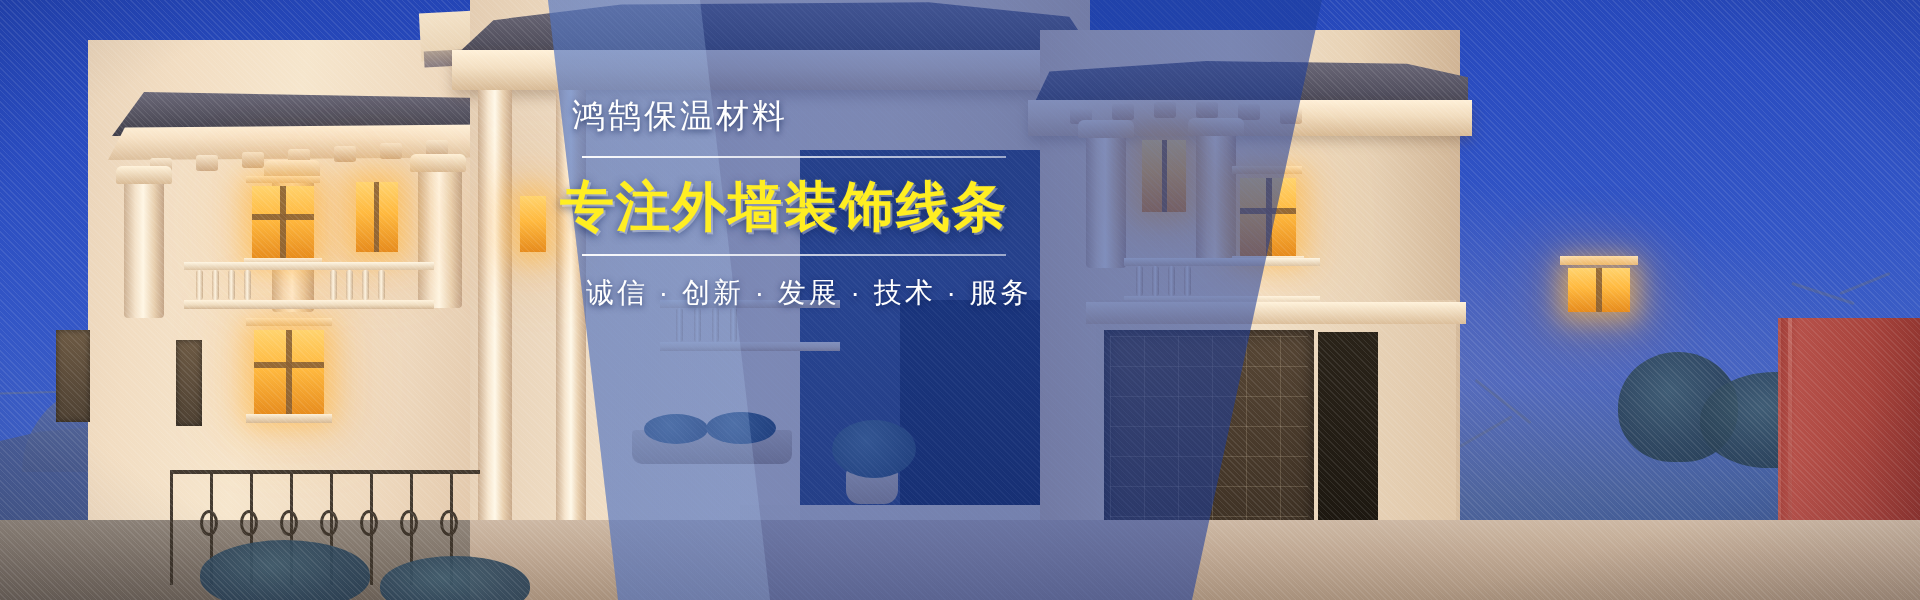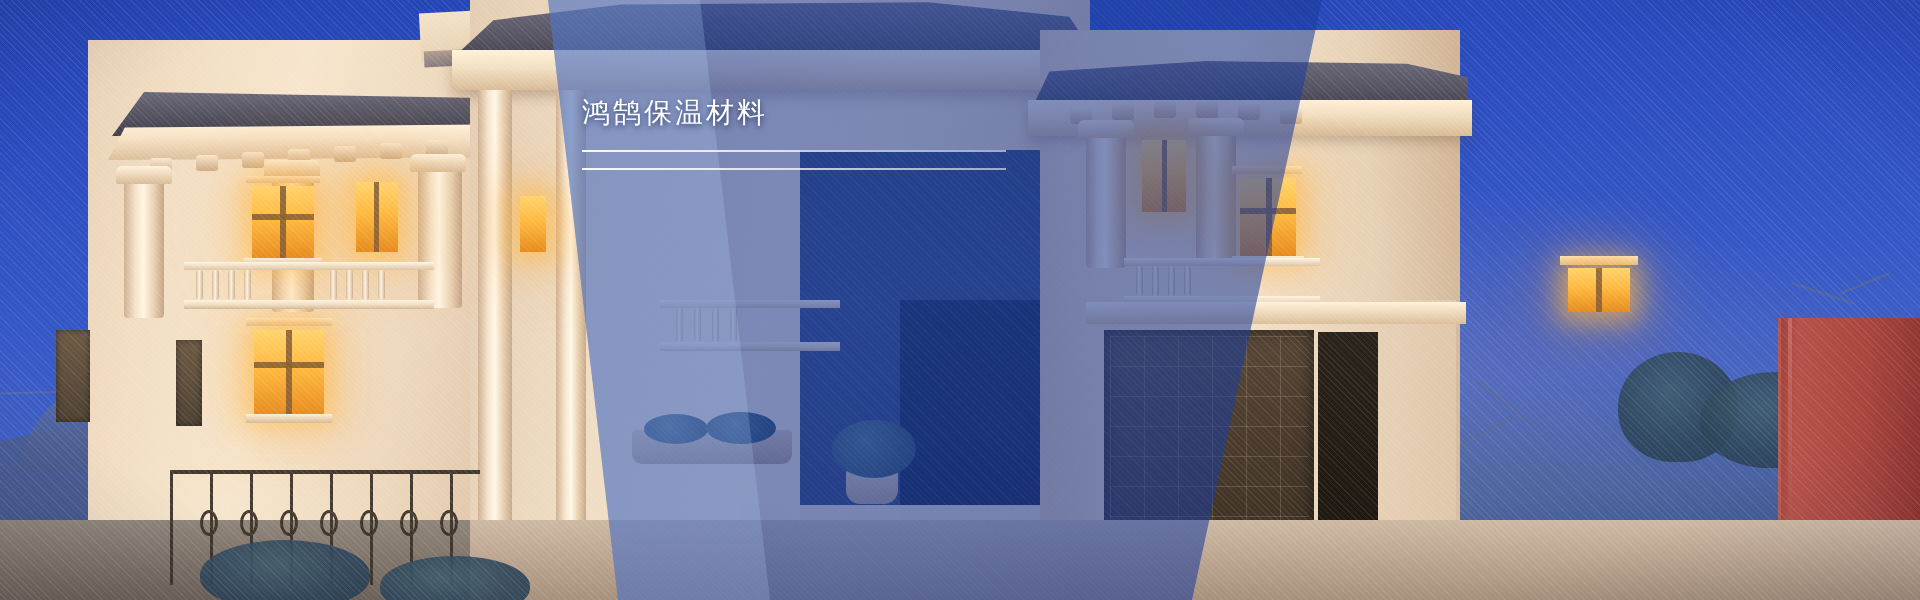--- a/index.html
+++ b/index.html
@@ -291,22 +291,22 @@
     background:linear-gradient(100deg, rgba(190,220,255,0.30), rgba(160,200,255,0.05));
     pointer-events:none;
   }
 
   
   .copy{
     position:absolute; left:556px; top:96px; width:760px;
     z-index:20;
   }
   .brand{
-    font-size:28px; font-weight:400; color:#ffffff; letter-spacing:3px;
-    line-height:1.2; padding-left:26px;
+    font-size:33px; font-weight:400; color:#ffffff; letter-spacing:3px;
+    line-height:1.2; padding-left:16px;
     text-shadow:0 2px 6px rgba(0,20,70,.75);
   }
   .rule{
     height:2px; width:424px; margin:20px 0 16px 26px;
     background:linear-gradient(90deg,rgba(255,255,255,.95),rgba(255,255,255,.55));
   }
   .rule.bottom{ width:424px; margin:16px 0 18px 26px; }
 
   .head{
     font-size:54px; font-weight:bold; color:#ffee22;
@@ -498,16 +498,18 @@
     <div class="vignette"></div>
     <div class="hatch"></div>
   </div>
 
   <div class="tilt-overlay"></div>
   <div class="tilt-light"></div>
 
   <div class="copy">
     <div class="brand">鸿鹄保温材料</div>
     <div class="rule"></div>
+    <div class="head">专注外墙装饰线条</div>
     <div class="rule bottom"></div>
+    <div class="tag">诚信 · 创新 · 发展 · 技术 · 服务</div>
   </div>
 
 </div>
 
 </body></html>

